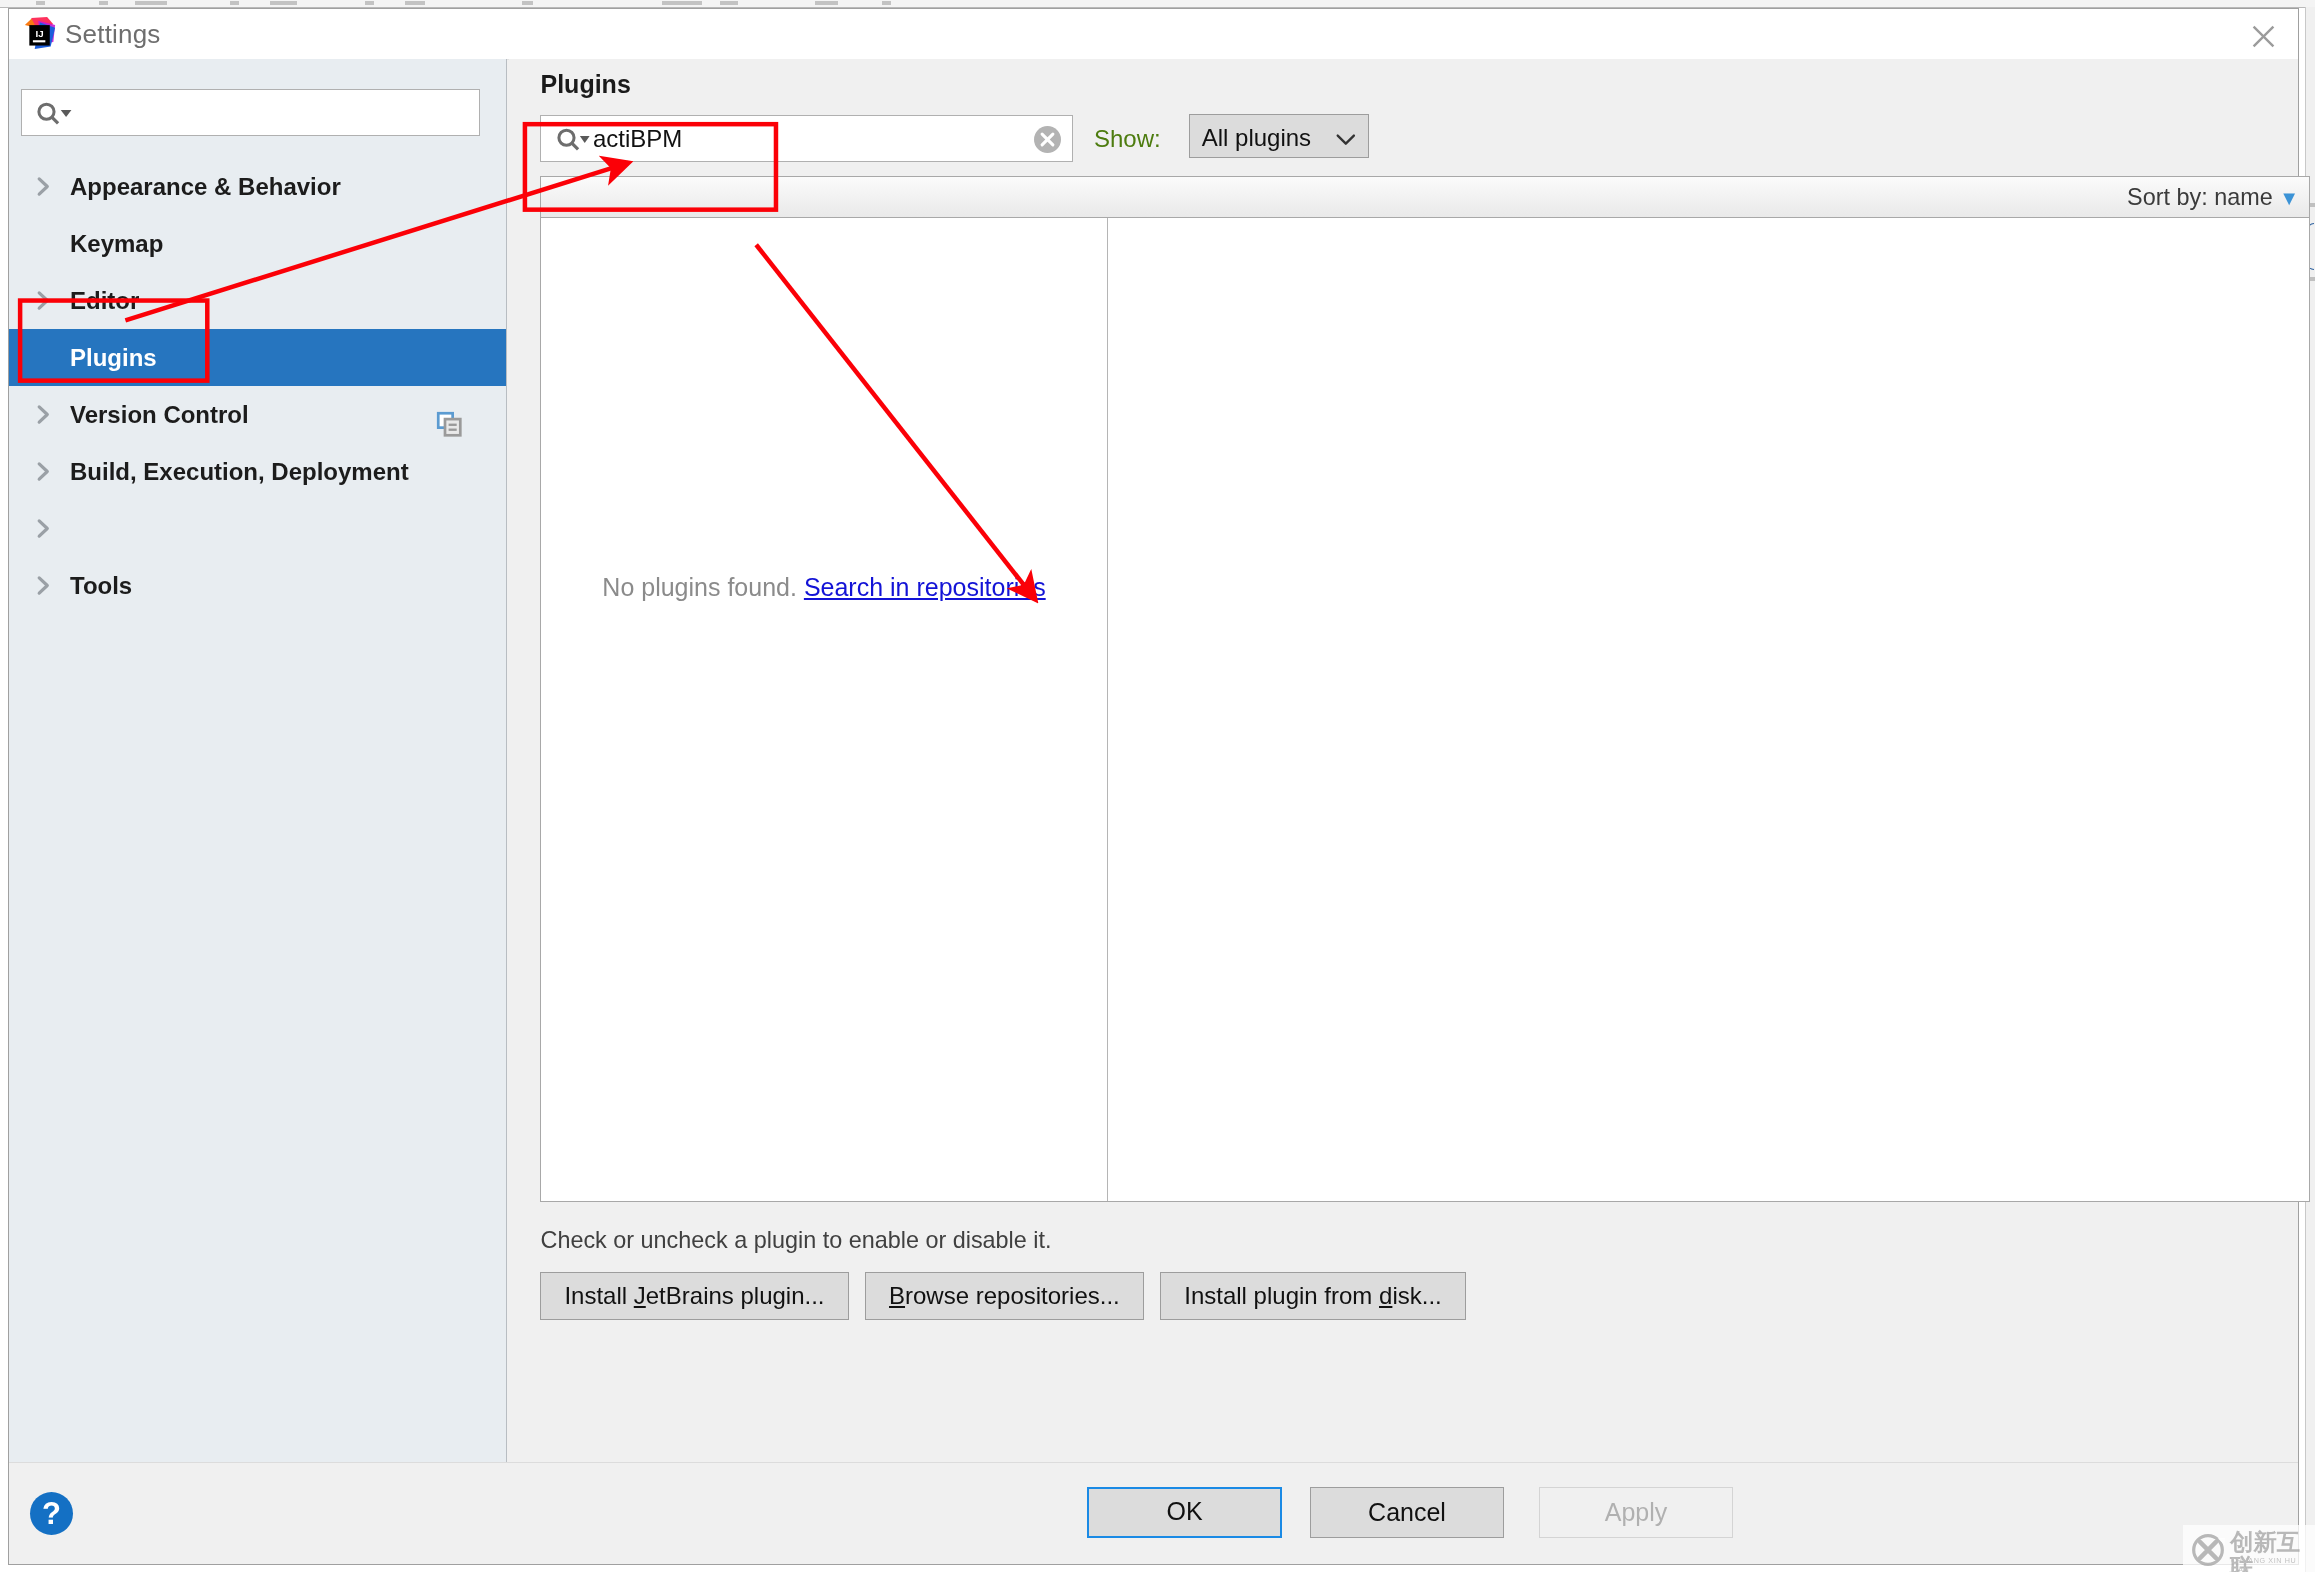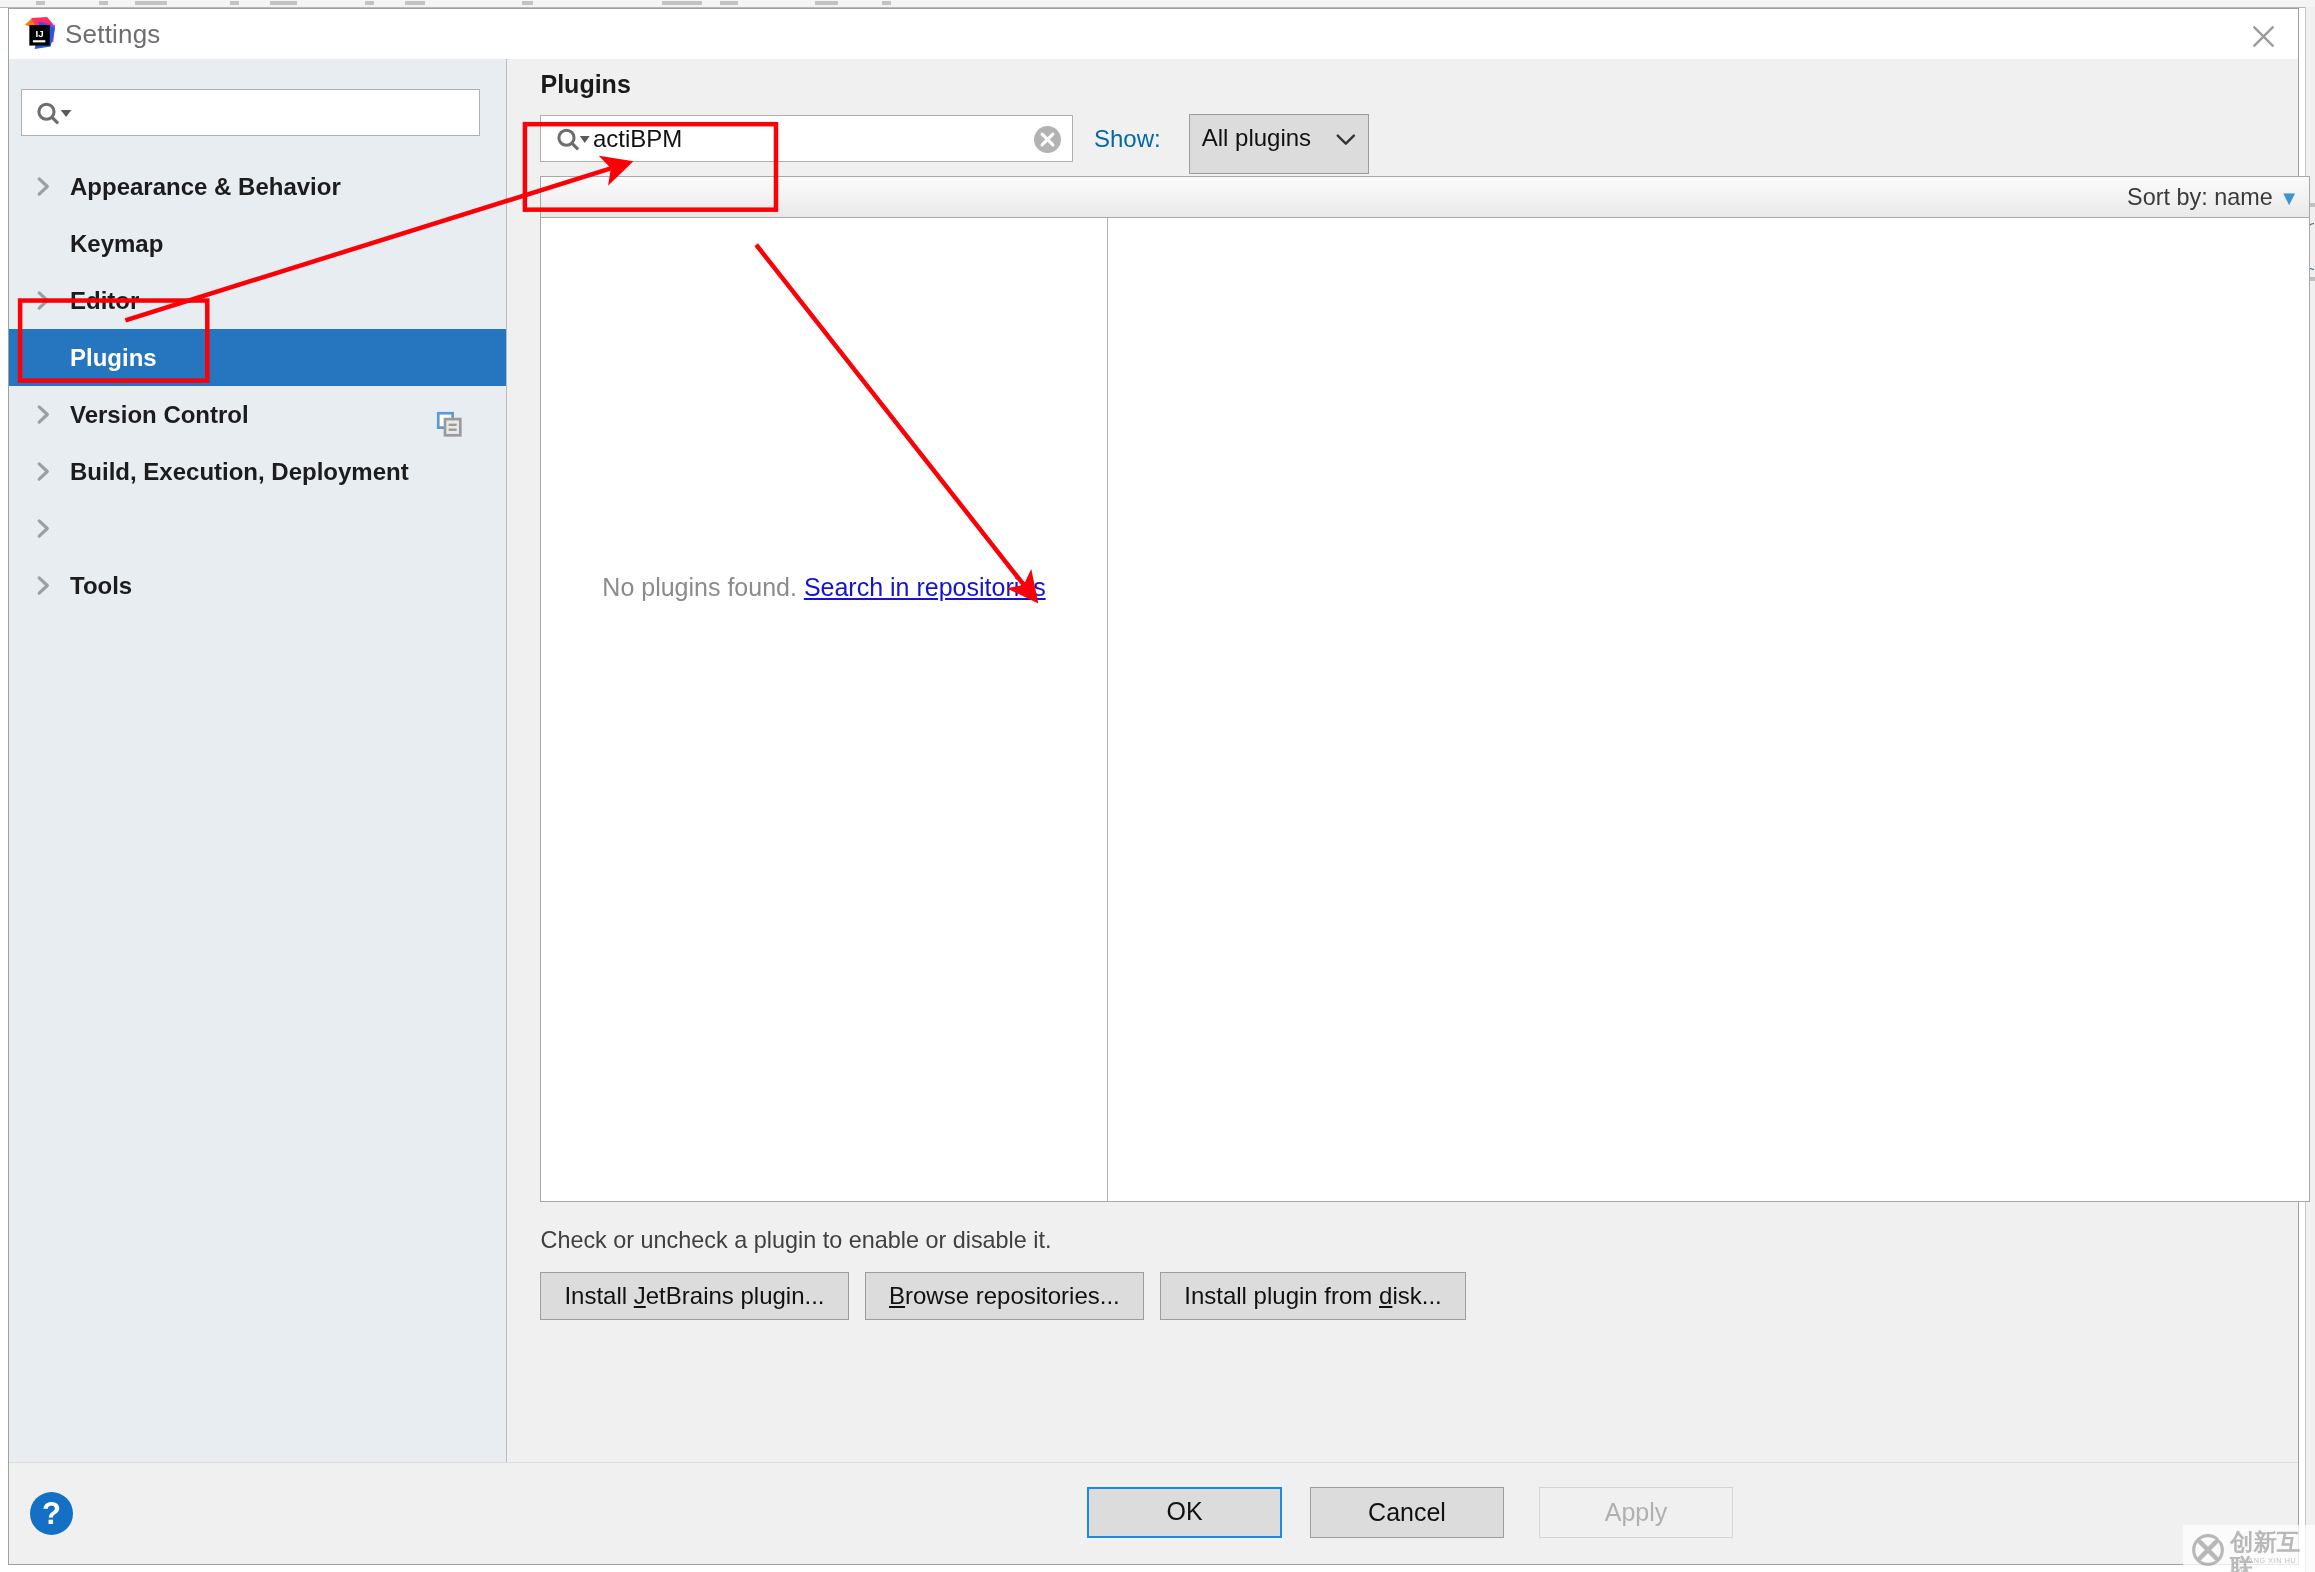--- a/index.html
+++ b/index.html
@@ -117,24 +117,24 @@
     position: absolute; left: 52px; top: 0; line-height: 45px;
     font-size: 24px; color: #111;
   }
   #clear-btn {
     position: absolute; right: 10.8px; top: 10px; width: 27px; height: 27px;
     border-radius: 50%; background: #b3b3b3; cursor: pointer;
   }
   #clear-btn svg { display: block; }
   #show-label {
     position: absolute; left: 585px; top: 56px; line-height: 47px;
-    font-size: 24px; color: #0369a1;
+    font-size: 24px; color: #4d7c0f;
   }
   #show-select {
-    position: absolute; left: 680px; top: 55px; width: 180px; height: 60px;
+    position: absolute; left: 680px; top: 55px; width: 180px; height: 44px;
     background: #dcdcdc; border: 0.9px solid #9d9d9d; box-sizing: border-box;
     cursor: pointer;
     text-align: right;
   }
   #show-select .sv {
     position: absolute; left: 11.7px; top: 0; line-height: 46px;
     font-size: 24px; color: #111;
   }
   #show-select .chev2 { position: absolute; right: 11.7px; top: 17px; }
 

